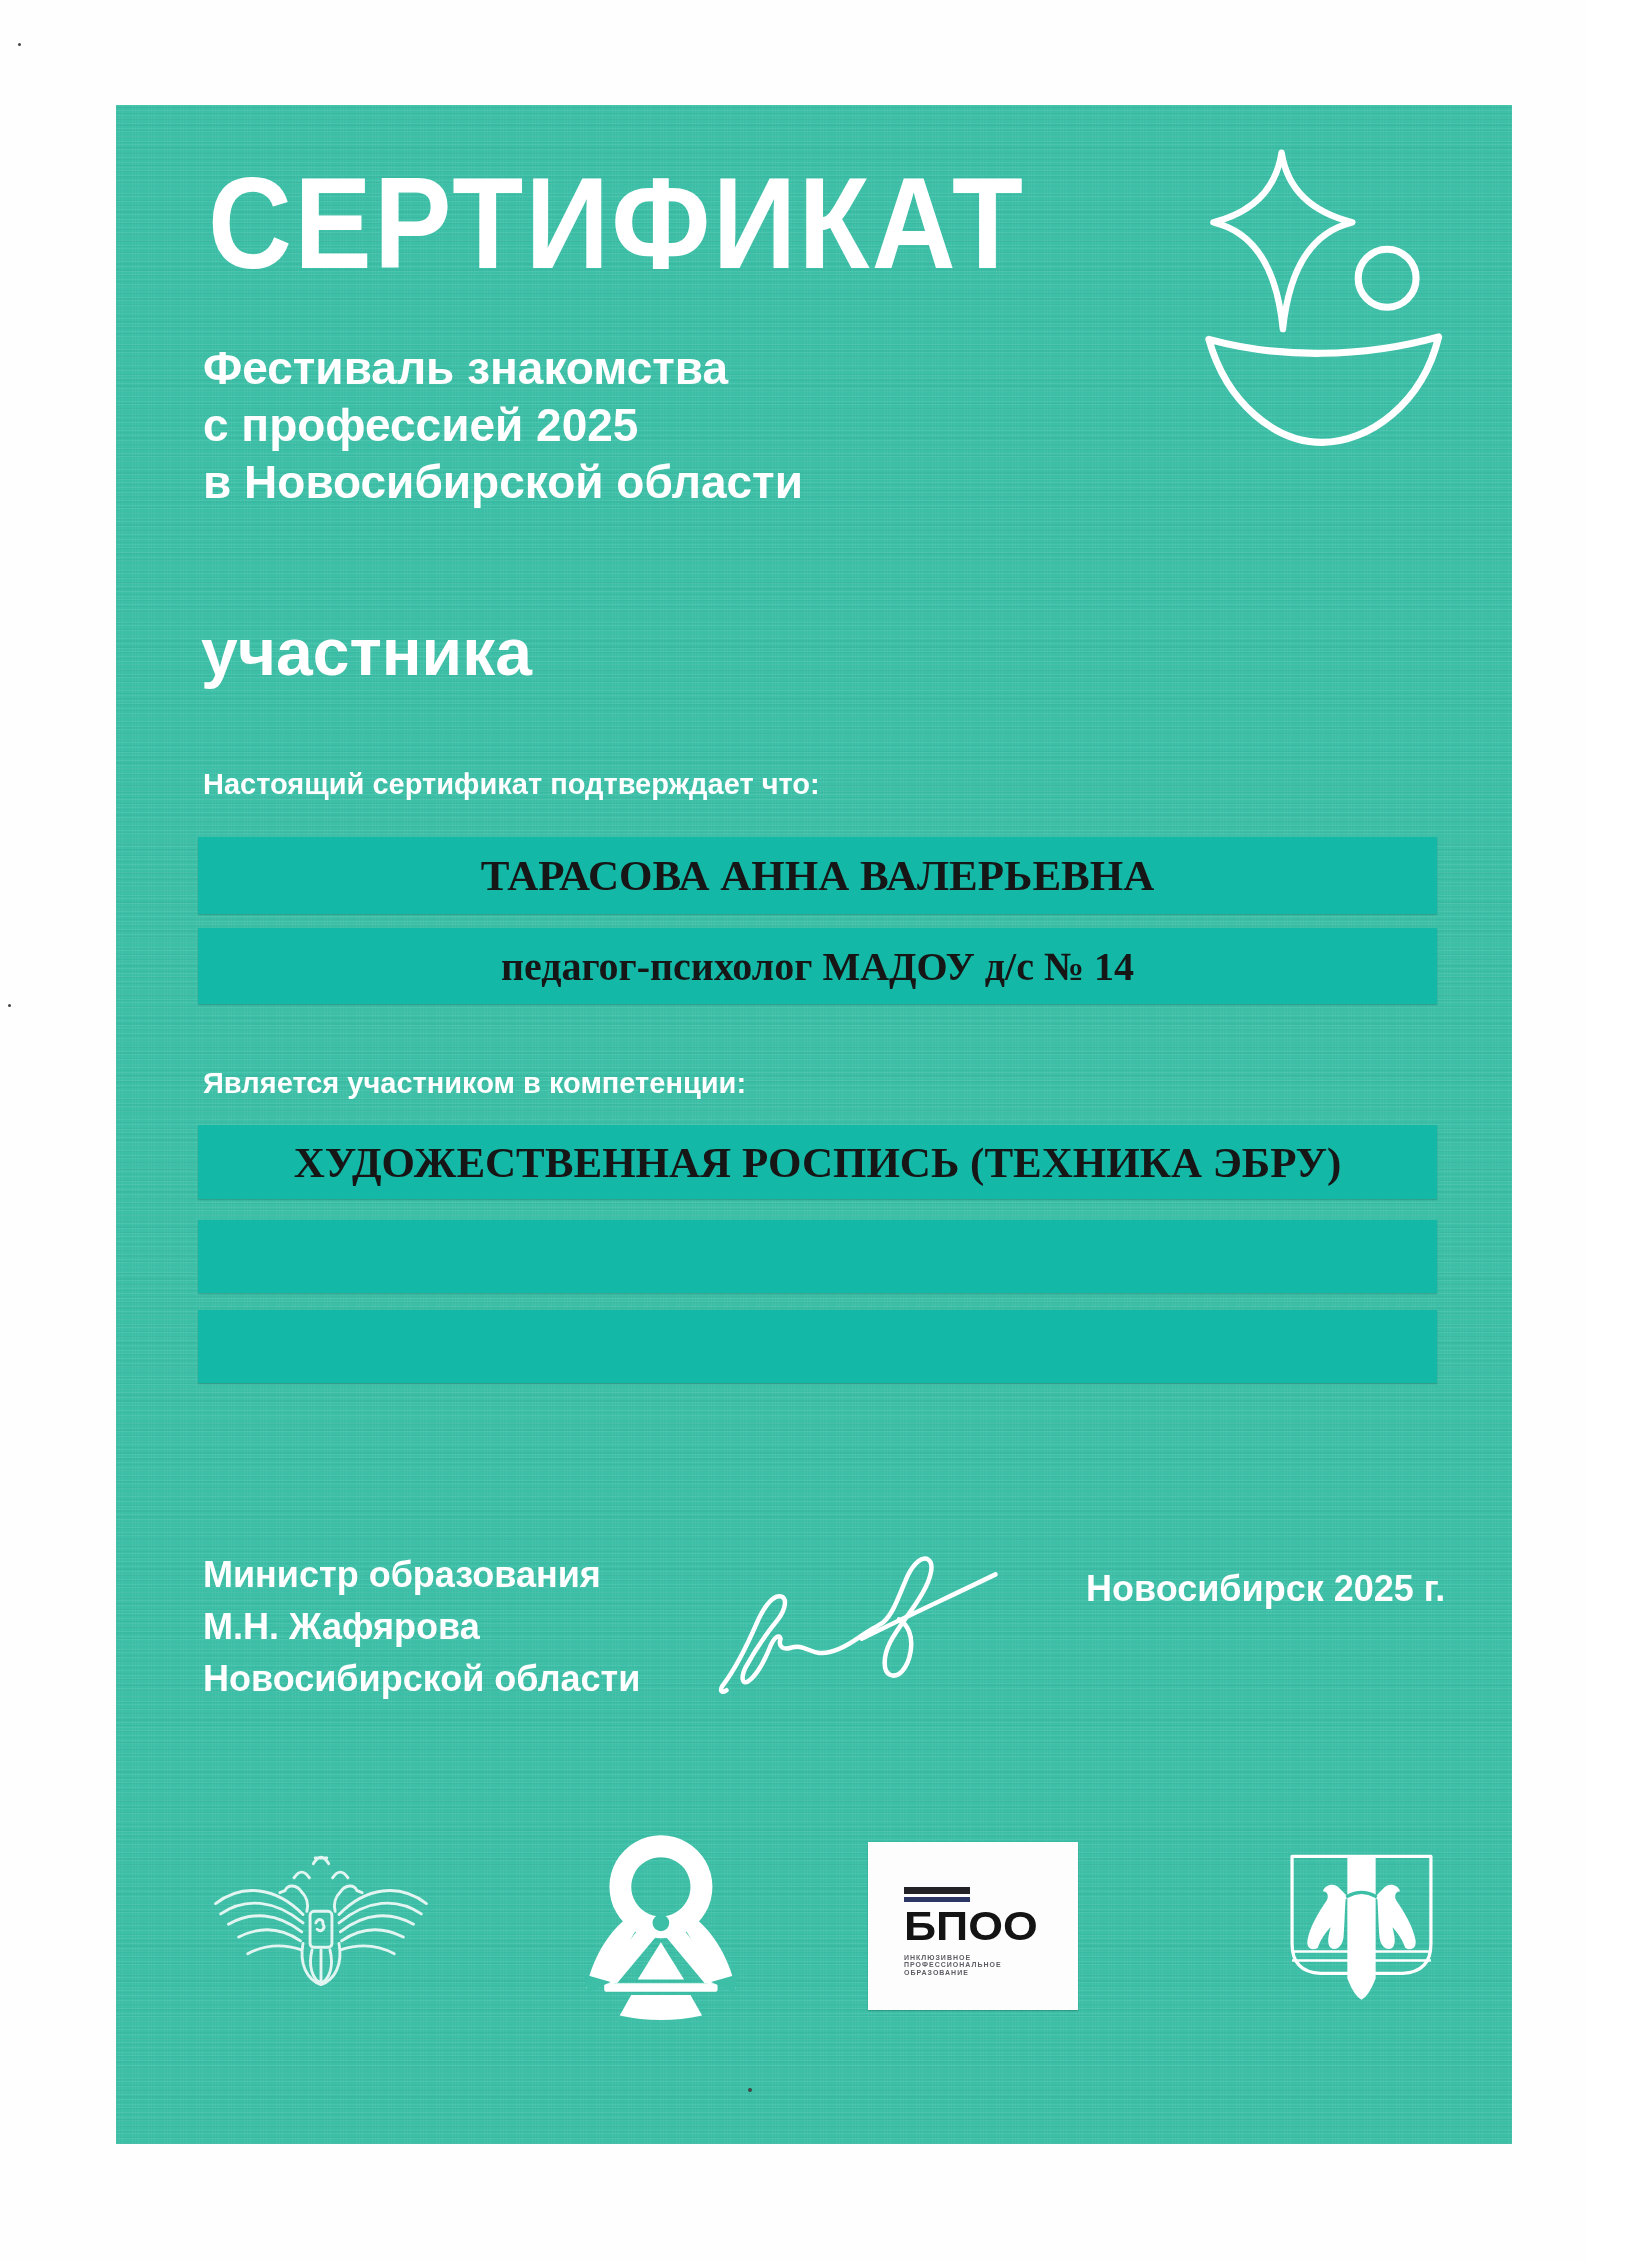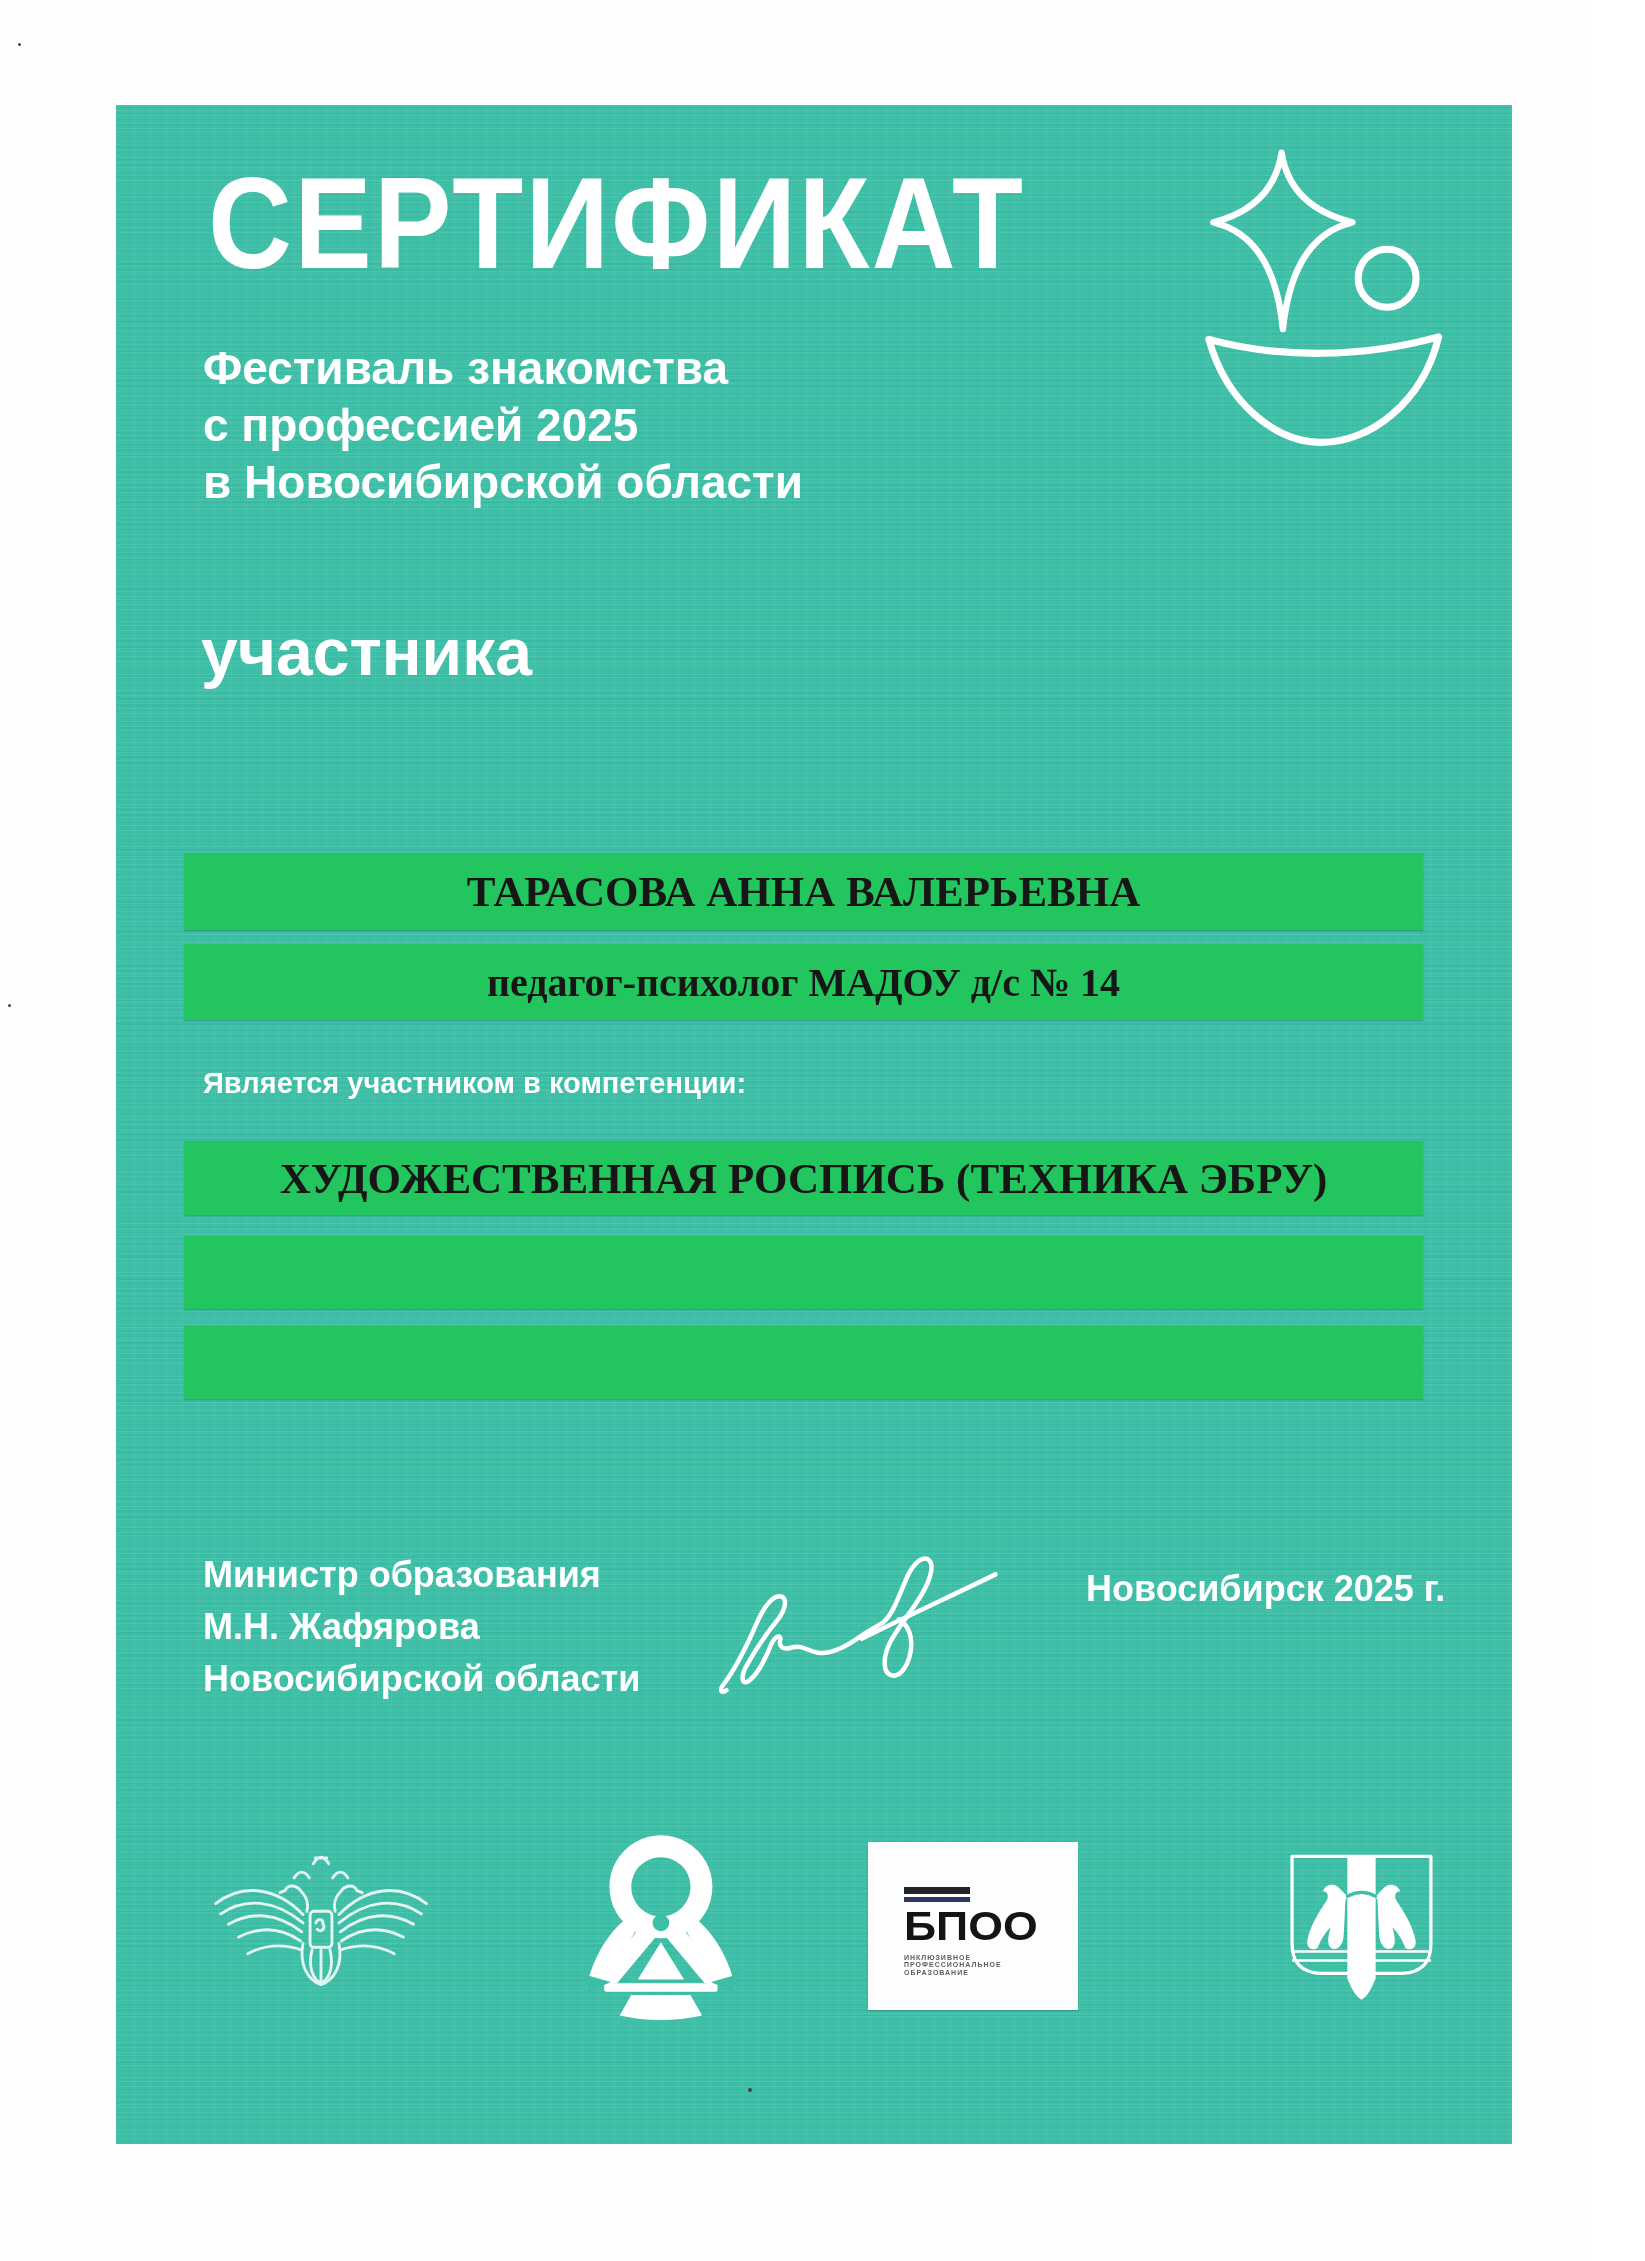--- a/index.html
+++ b/index.html
@@ -18,26 +18,25 @@
   .abs{position:absolute;}
   .w{color:#ffffff;}
   .title{
     left:208px;top:150px;font-size:129px;font-weight:bold;letter-spacing:2.6px;
     transform:scaleX(0.9);transform-origin:left top;white-space:nowrap;
   }
   .festival{left:203px;top:340px;font-size:46px;font-weight:bold;line-height:57px;white-space:nowrap;}
   .recipient-type{left:201px;top:614px;font-size:66px;font-weight:bold;white-space:nowrap;}
   .small-label{font-size:29px;font-weight:bold;white-space:nowrap;}
   .field{
-    position:absolute;left:184px;width:1239px;background:#22c55e;
+    position:absolute;left:198px;width:1239px;background:#14b8a6;
     display:flex;align-items:center;justify-content:center;
     font-family:"Liberation Serif","DejaVu Serif",serif;font-weight:bold;color:#161616;
     box-shadow:0 0.6px 1.3px rgba(0,40,35,0.25);
     white-space:nowrap;
-    margin-top:16px;
   }
   .signer{left:203px;top:1549px;font-size:36px;font-weight:bold;line-height:52px;white-space:nowrap;}
   .place-date{left:1086px;top:1568px;font-size:36px;font-weight:bold;white-space:nowrap;}
   .bpoo{
     left:868px;top:1842px;width:210px;height:168px;background:#fdfdfd;
     box-shadow:0 0.6px 1.3px rgba(0,40,35,0.25);
   }
   .bpoo-inner{position:absolute;left:36px;top:45px;}
   .bpoo-bar1{width:66px;height:7px;background:#232327;margin-bottom:2.6px;}
   .bpoo-bar2{width:66px;height:5.8px;background:#2c3766;}
@@ -68,20 +67,21 @@
     </svg>
 
     <div class="abs w festival" style="left:87px;top:235px;">
       <div>Фестиваль знакомства</div>
       <div>с профессией 2025</div>
       <div>в Новосибирской области</div>
     </div>
 
     <div class="abs w recipient-type" style="left:85px;top:509px;">участника</div>
 
+    <div class="abs w small-label" style="left:87px;top:663px;">Настоящий сертификат подтверждает что:</div>
   </div>
 
   <div class="field" style="top:837px;height:77px;font-size:43px;">ТАРАСОВА АННА ВАЛЕРЬЕВНА</div>
 
   <div class="field" style="top:928px;height:76px;font-size:40px;">педагог-психолог МАДОУ д/с № 14</div>
 
   <div class="abs w small-label" style="left:203px;top:1067px;">Является участником в компетенции:</div>
 
   <div class="field" style="top:1125px;height:74px;font-size:43px;">ХУДОЖЕСТВЕННАЯ РОСПИСЬ (ТЕХНИКА ЭБРУ)</div>
 

